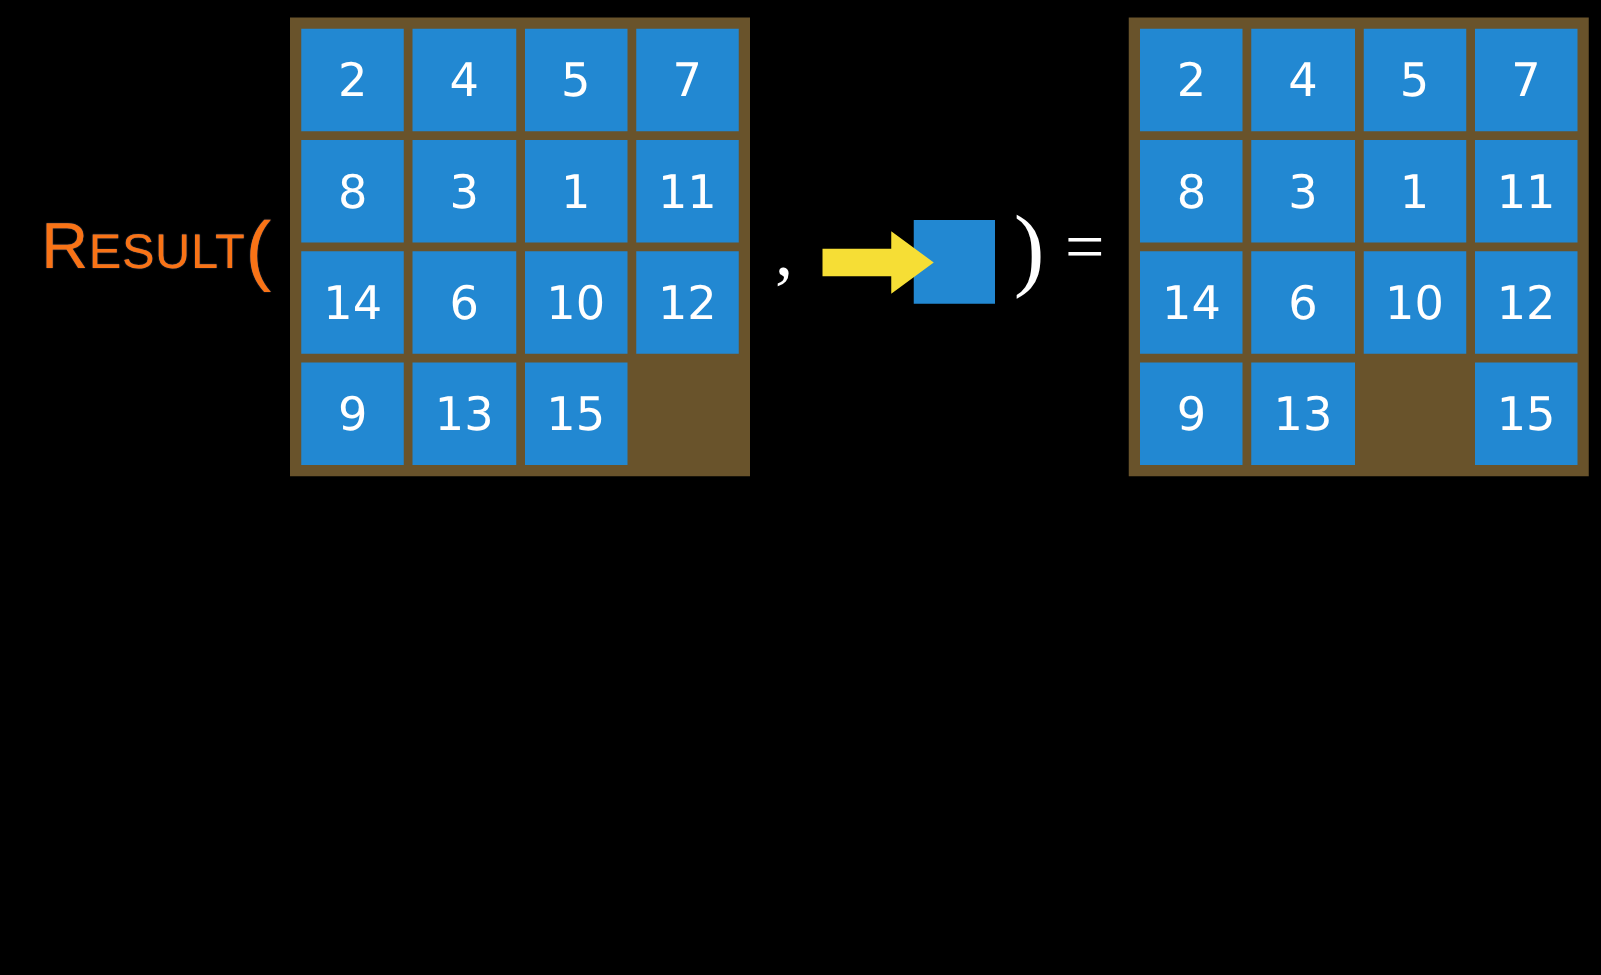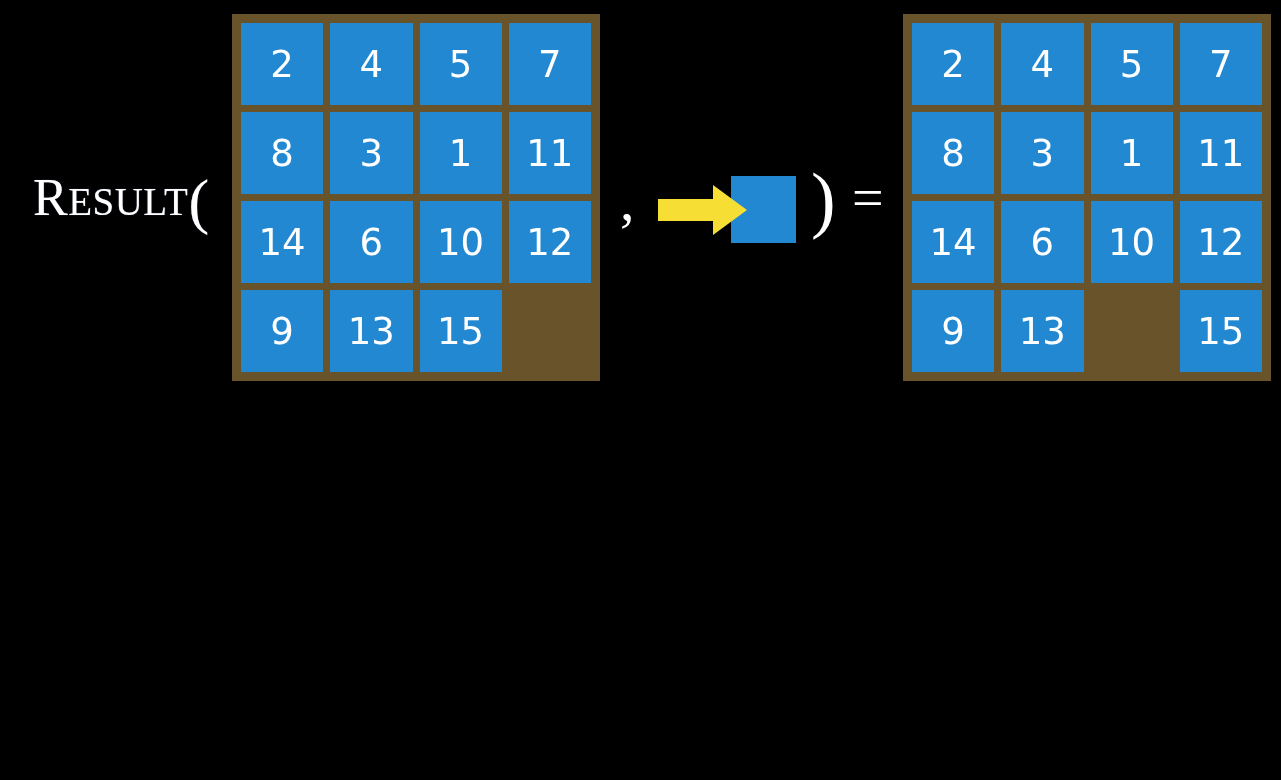--- a/index.html
+++ b/index.html
@@ -26,22 +26,22 @@
     left: 0;
     width: 1281px;
     height: 390px;
   }
   #row-top  { top: 0; }
   #row-bottom { top: 390px; }
 
   
   .result-label {
     position: absolute;
-    color: #ffffff;
-    font-family: Liberation Serif, serif;
+    color: #f97316;
+    font-family: Liberation Sans, sans-serif;
     white-space: nowrap;
     line-height: 1;
     letter-spacing: 0.5px;
     text-shadow: 0 0 1px rgba(180,200,255,0.55);
   }
   .result-label .big {
     font-size: 52px;
   }
   .result-label .small {
     font-size: 39px;

